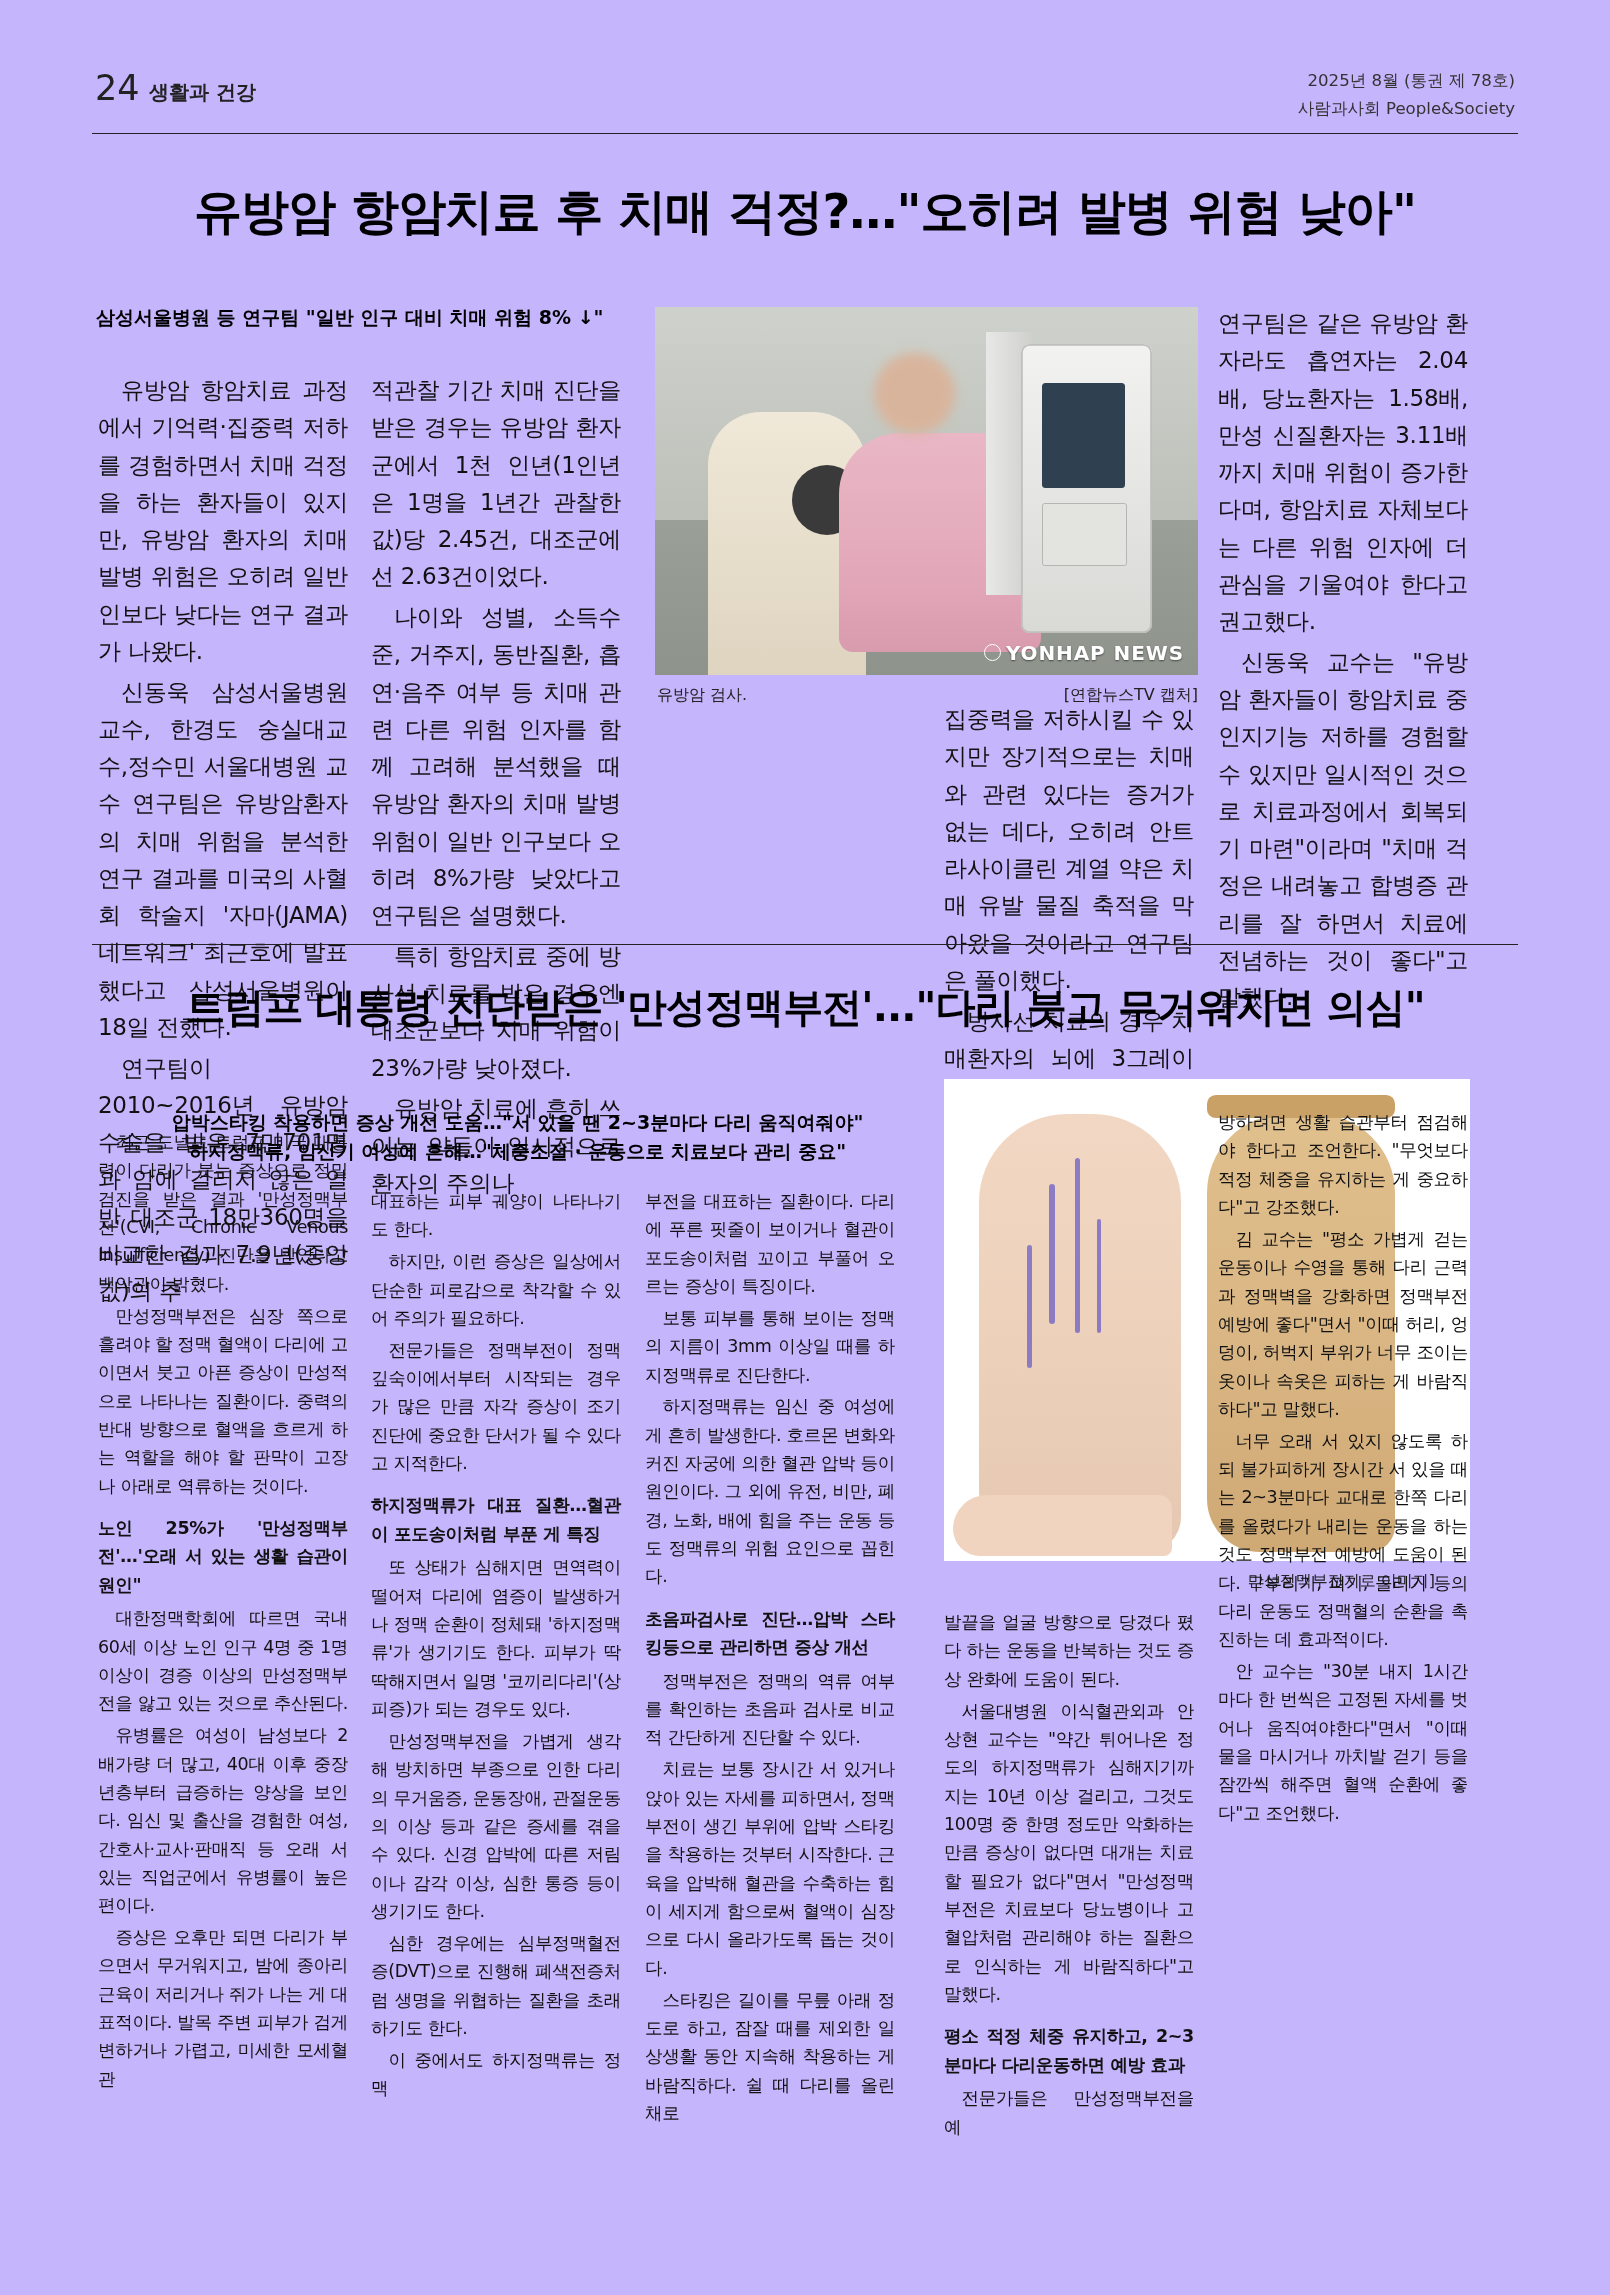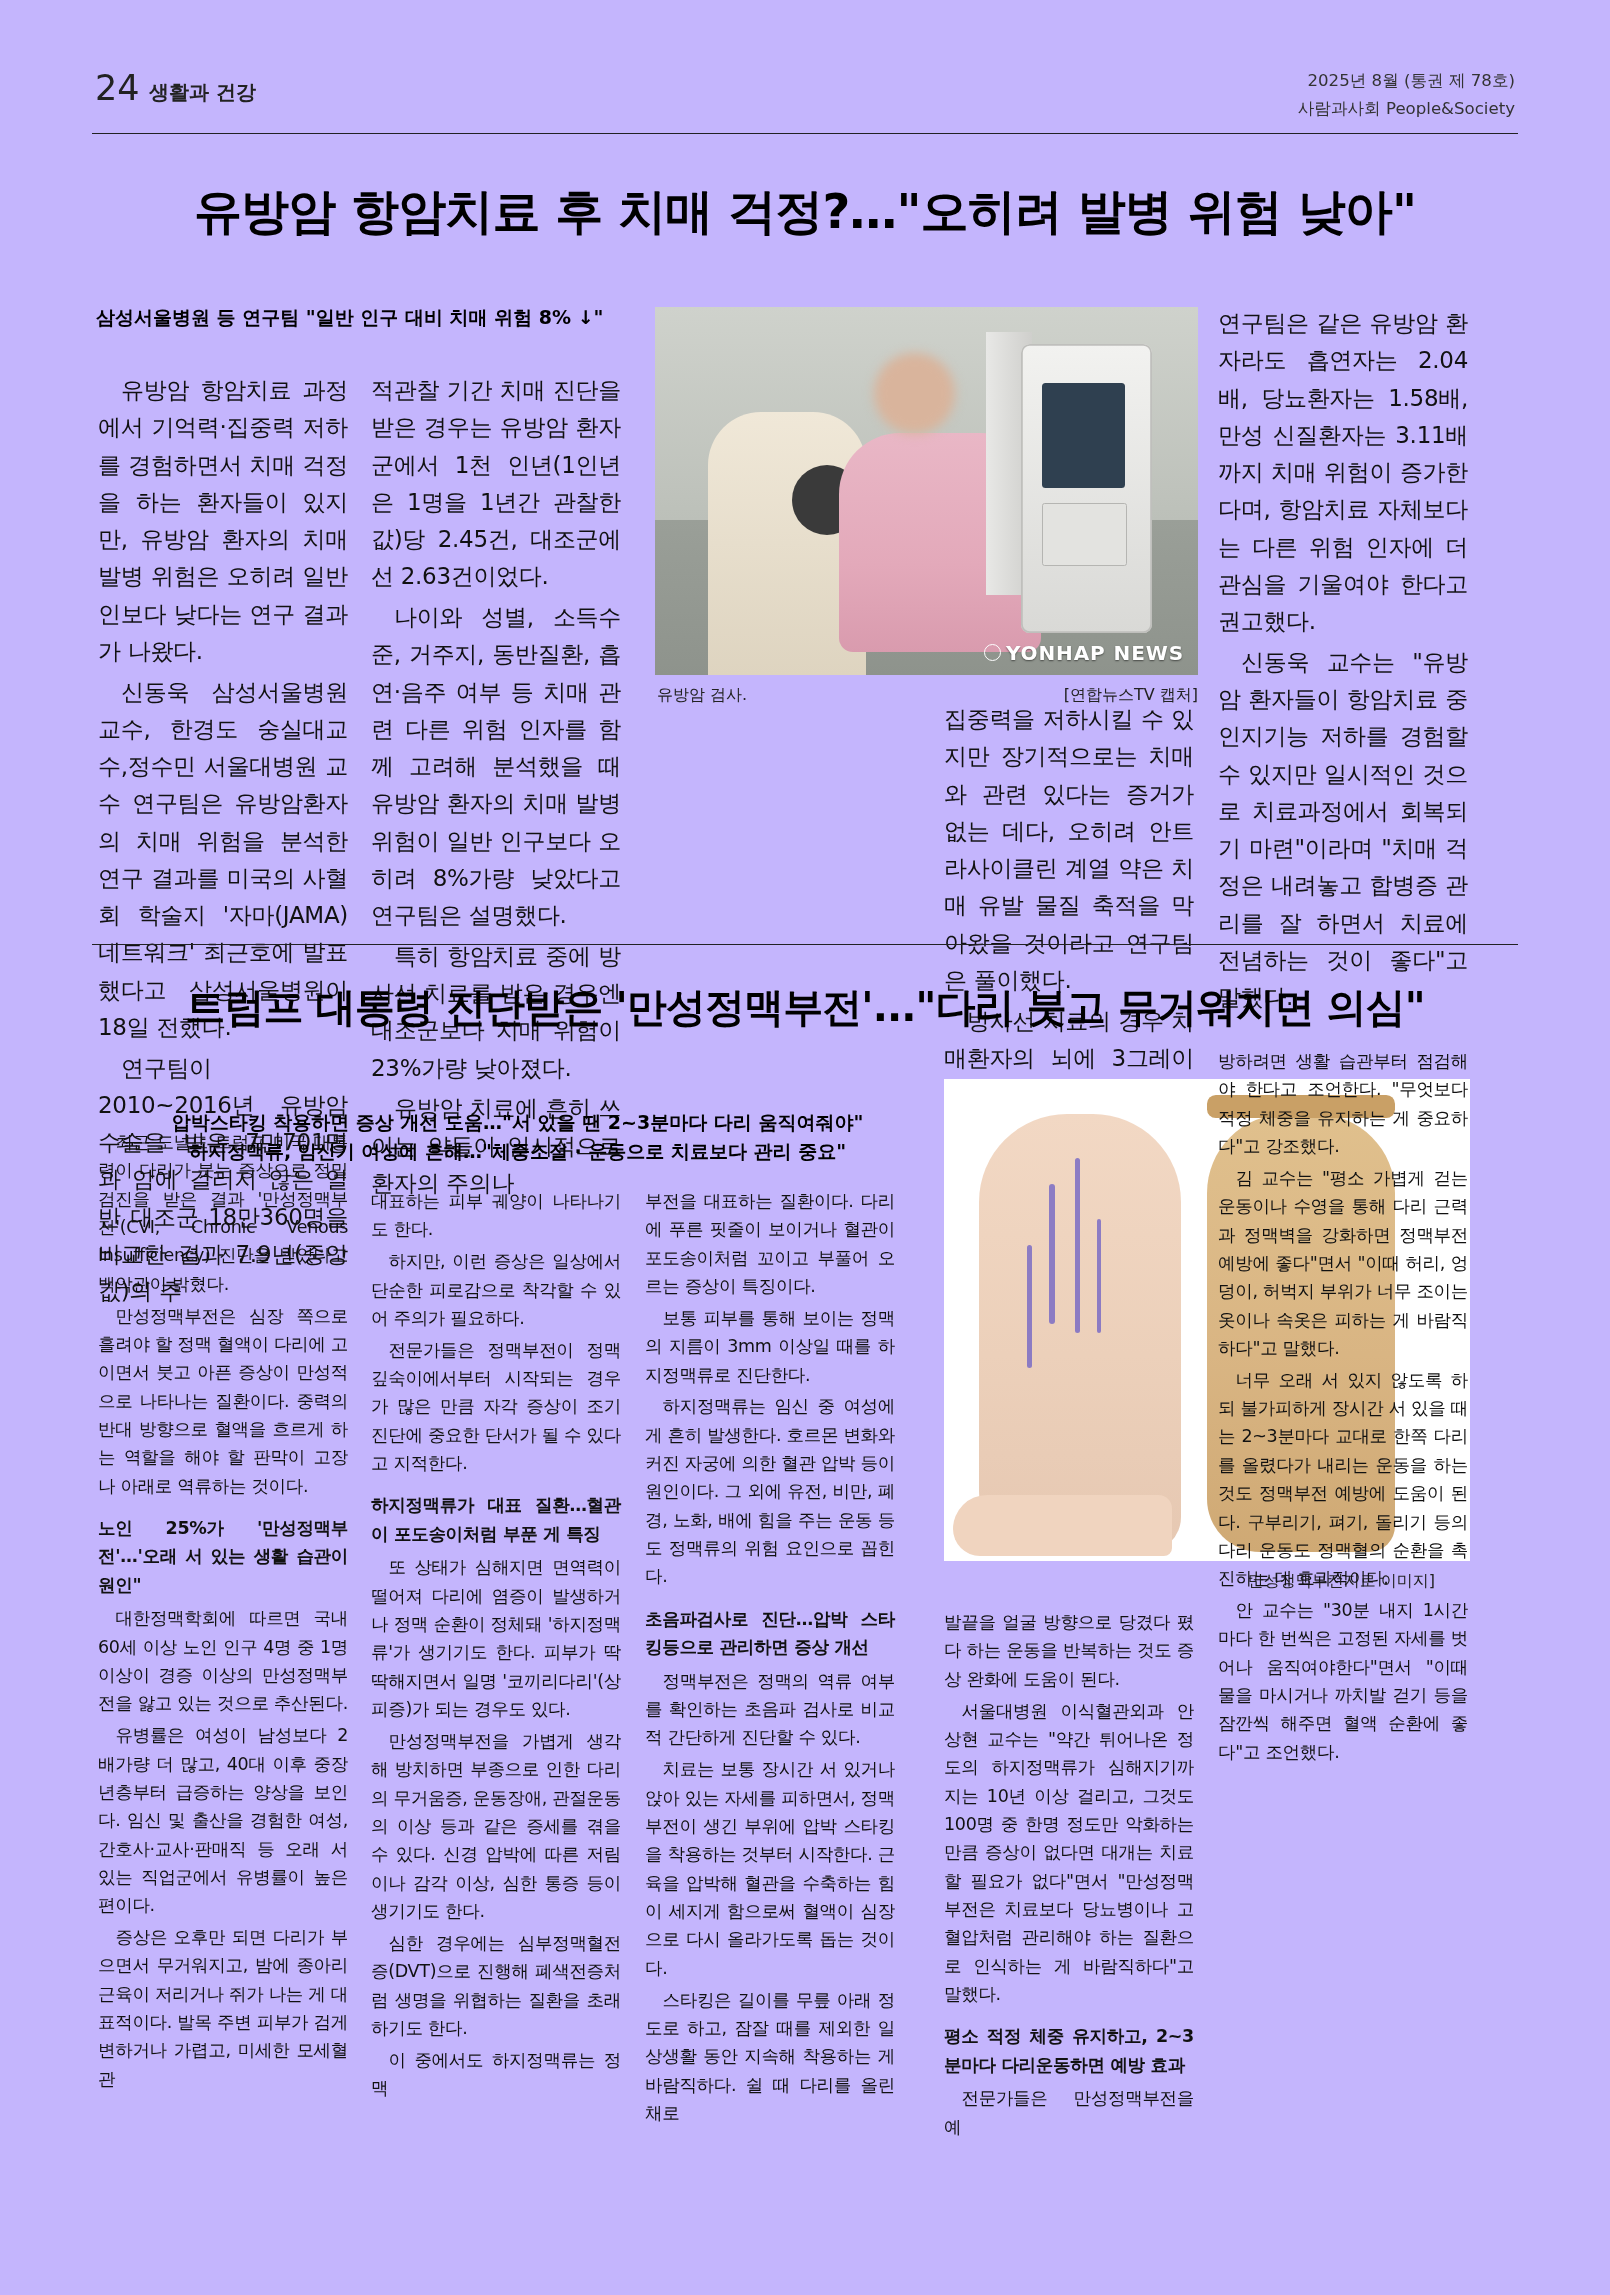--- a/index.html
+++ b/index.html
@@ -217,21 +217,21 @@
     font-weight: bold;
     text-indent: 0;
     margin-top: 14px;
     margin-bottom: 5.3px;
   }
 
   #a2c1 { left: 98px;  top: 1128px; width: 250px; }
   #a2c2 { left: 371px;  top: 1187px; width: 250px; }
   #a2c3 { left: 645px;  top: 1187px; width: 250px; }
   #a2c4 { left: 944px; top: 1608px; width: 250px; }
-  #a2c5 { left: 1218px; top: 1047px; width: 250px; }
+  #a2c5 { left: 1218px; top: 1108px; width: 250px; }
 
   .illus {
     position: absolute;
     left: 944px; top: 1079px;
     width: 526px; height: 482px;
     background: #ffffff;
     overflow: hidden;
   }
   .illus .legA {
     position:absolute; left: 35px; bottom: 8.8px;

